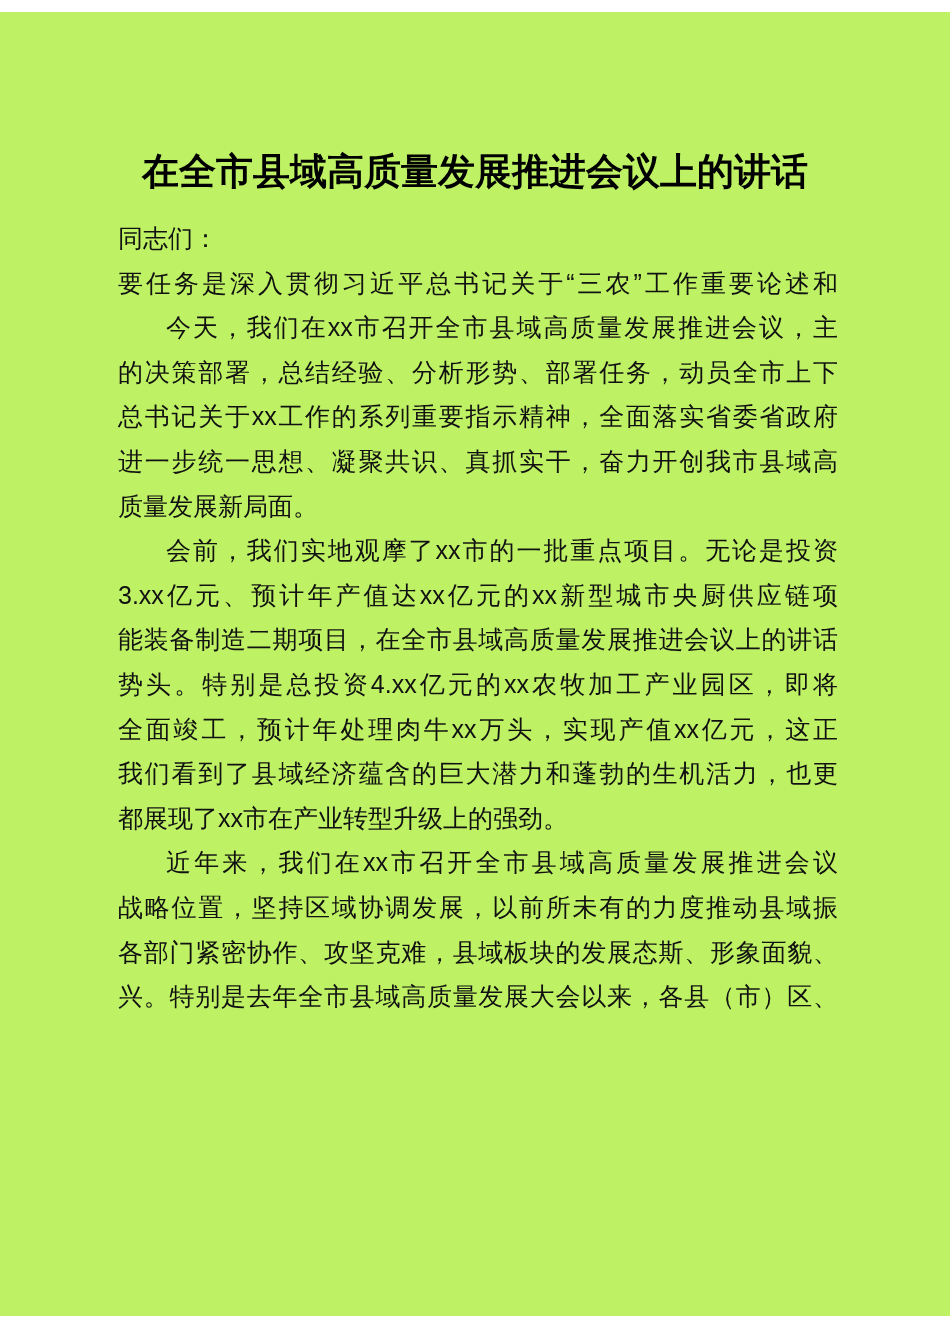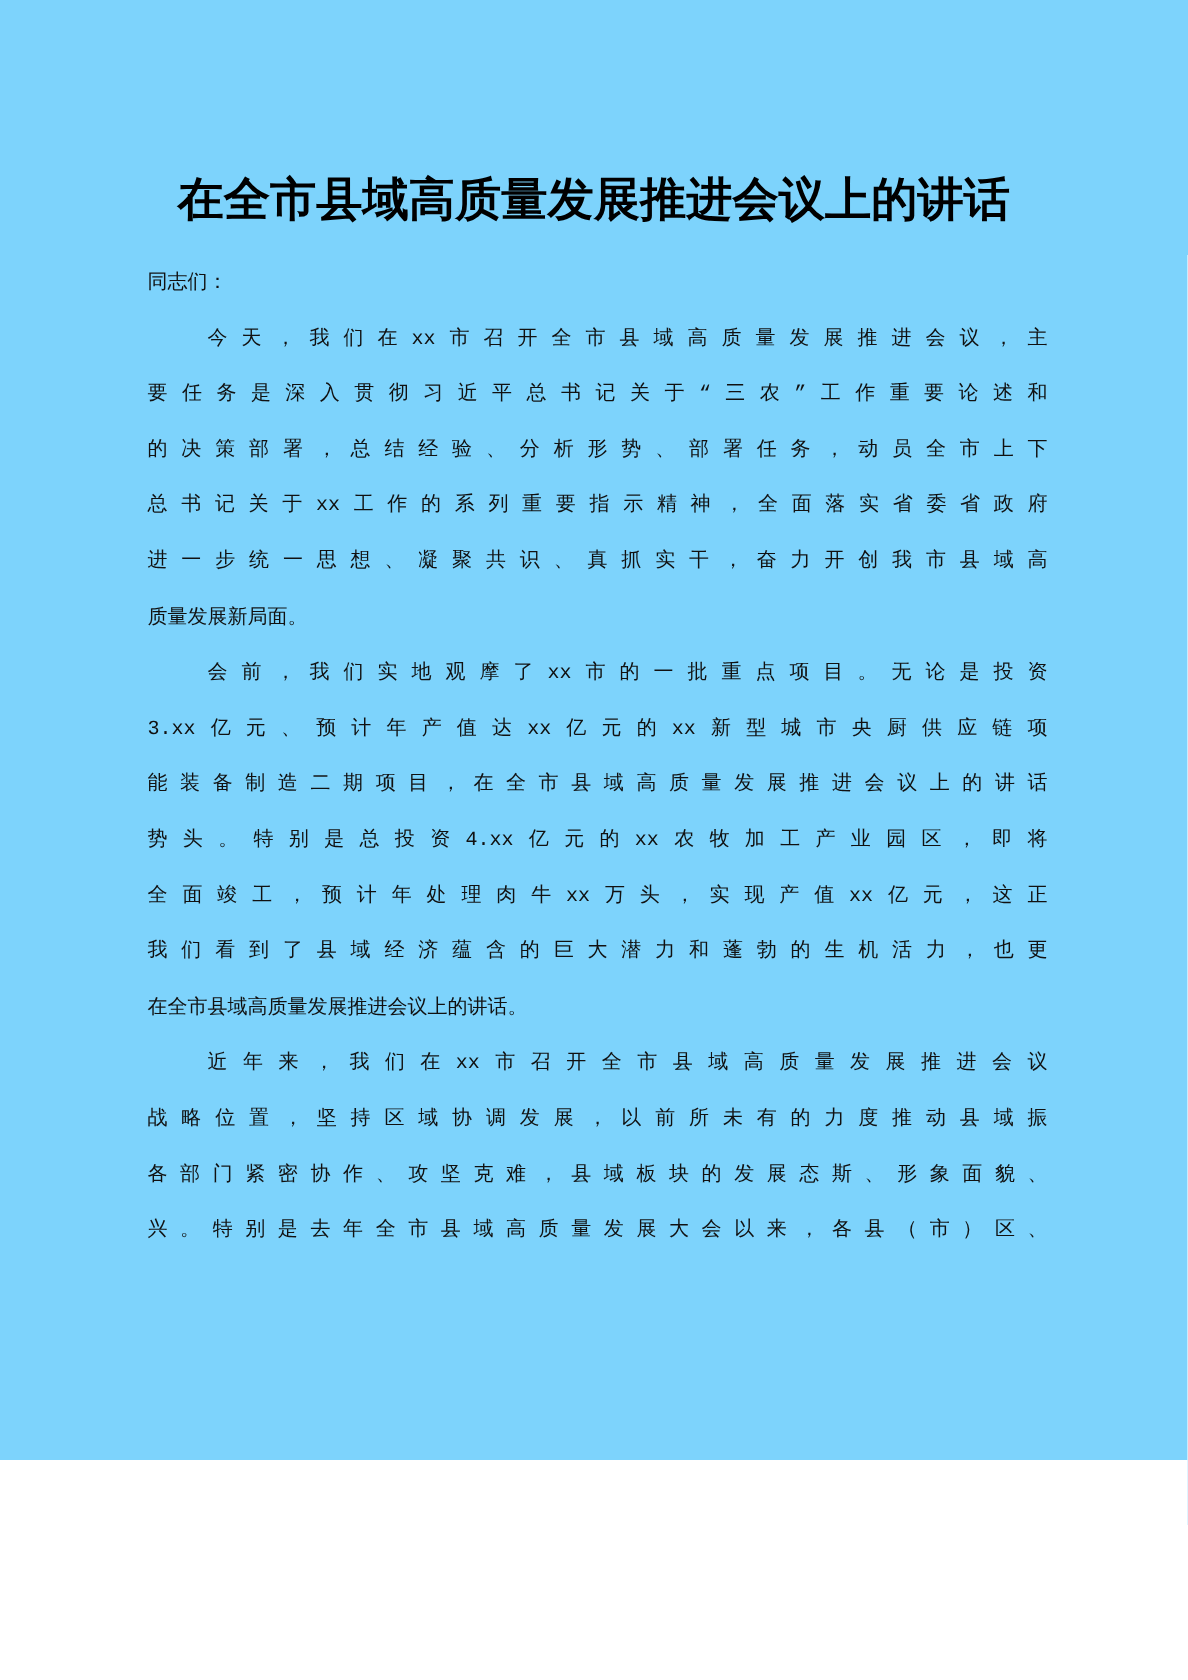--- a/index.html
+++ b/index.html
@@ -1,61 +1,61 @@
 <!DOCTYPE html>
 <html><head>
   <meta charset="utf-8">
   <style>
     html, body { margin: 0; padding: 0; background: #ffffff; }
     body { width: 950px; height: 1344px; position: relative; overflow: hidden; }
-    .page { position: absolute; left: 0; top: 0; width: 950px; height: 1168px; background: #7dd3fc; }
+    .page { position: absolute; left: 0; top: 12px; width: 950px; height: 1304px; background: #bef264; }
     .title {
       position: absolute; left: 0; top: 134px; width: 950px; text-align: center;
       font-family: "DejaVu Serif", "Liberation Serif", serif;
       font-weight: bold; font-size: 37px; line-height: 50px; color: #000;
       letter-spacing: 0px;
     }
     .body-text {
       position: absolute; left: 118px; top: 204px; width: 720px;
-      font-family: Liberation Mono, monospace;
-      font-size: 16px; color: #111; 
+      font-family: Liberation Sans, sans-serif;
+      font-size: 25px; color: #111; 
     }
     .line {
       height: 44.6px; line-height: 44.6px; white-space: nowrap;
       text-align: justify; text-align-last: justify; width: 720px;
     }
     .line.last { text-align-last: left; }
     .line.indent { padding-left: 48px; width: 672px; }
   </style>
 </head>
 <body>
 
 <div class="page">
   <div class="title">在全市县域高质量发展推进会议上的讲话</div>
 
   <div class="body-text">
     <div class="line last">同志们：</div>
 
     <div>
+      <div class="line">要任务是深入贯彻习近平总书记关于“三农”工作重要论述和</div>
       <div class="line indent">今天，我们在xx市召开全市县域高质量发展推进会议，主</div>
-      <div class="line">要任务是深入贯彻习近平总书记关于“三农”工作重要论述和</div>
       <div class="line">的决策部署，总结经验、分析形势、部署任务，动员全市上下</div>
       <div class="line">总书记关于xx工作的系列重要指示精神，全面落实省委省政府</div>
       <div class="line">进一步统一思想、凝聚共识、真抓实干，奋力开创我市县域高</div>
       <div class="line last">质量发展新局面。</div>
     </div>
 
     <div>
       <div class="line indent">会前，我们实地观摩了xx市的一批重点项目。无论是投资</div>
       <div class="line">3.xx亿元、预计年产值达xx亿元的xx新型城市央厨供应链项</div>
       <div class="line">能装备制造二期项目，在全市县域高质量发展推进会议上的讲话</div>
       <div class="line">势头。特别是总投资4.xx亿元的xx农牧加工产业园区，即将</div>
       <div class="line">全面竣工，预计年处理肉牛xx万头，实现产值xx亿元，这正</div>
       <div class="line">我们看到了县域经济蕴含的巨大潜力和蓬勃的生机活力，也更</div>
-      <div class="line last">在全市县域高质量发展推进会议上的讲话。</div>
+      <div class="line last">都展现了xx市在产业转型升级上的强劲。</div>
     </div>
 
     <div>
       <div class="line indent">近年来，我们在xx市召开全市县域高质量发展推进会议</div>
       <div class="line">战略位置，坚持区域协调发展，以前所未有的力度推动县域振</div>
       <div class="line">各部门紧密协作、攻坚克难，县域板块的发展态斯、形象面貌、</div>
       <div class="line">兴。特别是去年全市县域高质量发展大会以来，各县（市）区、</div>
     </div>
   </div>
 </div>

